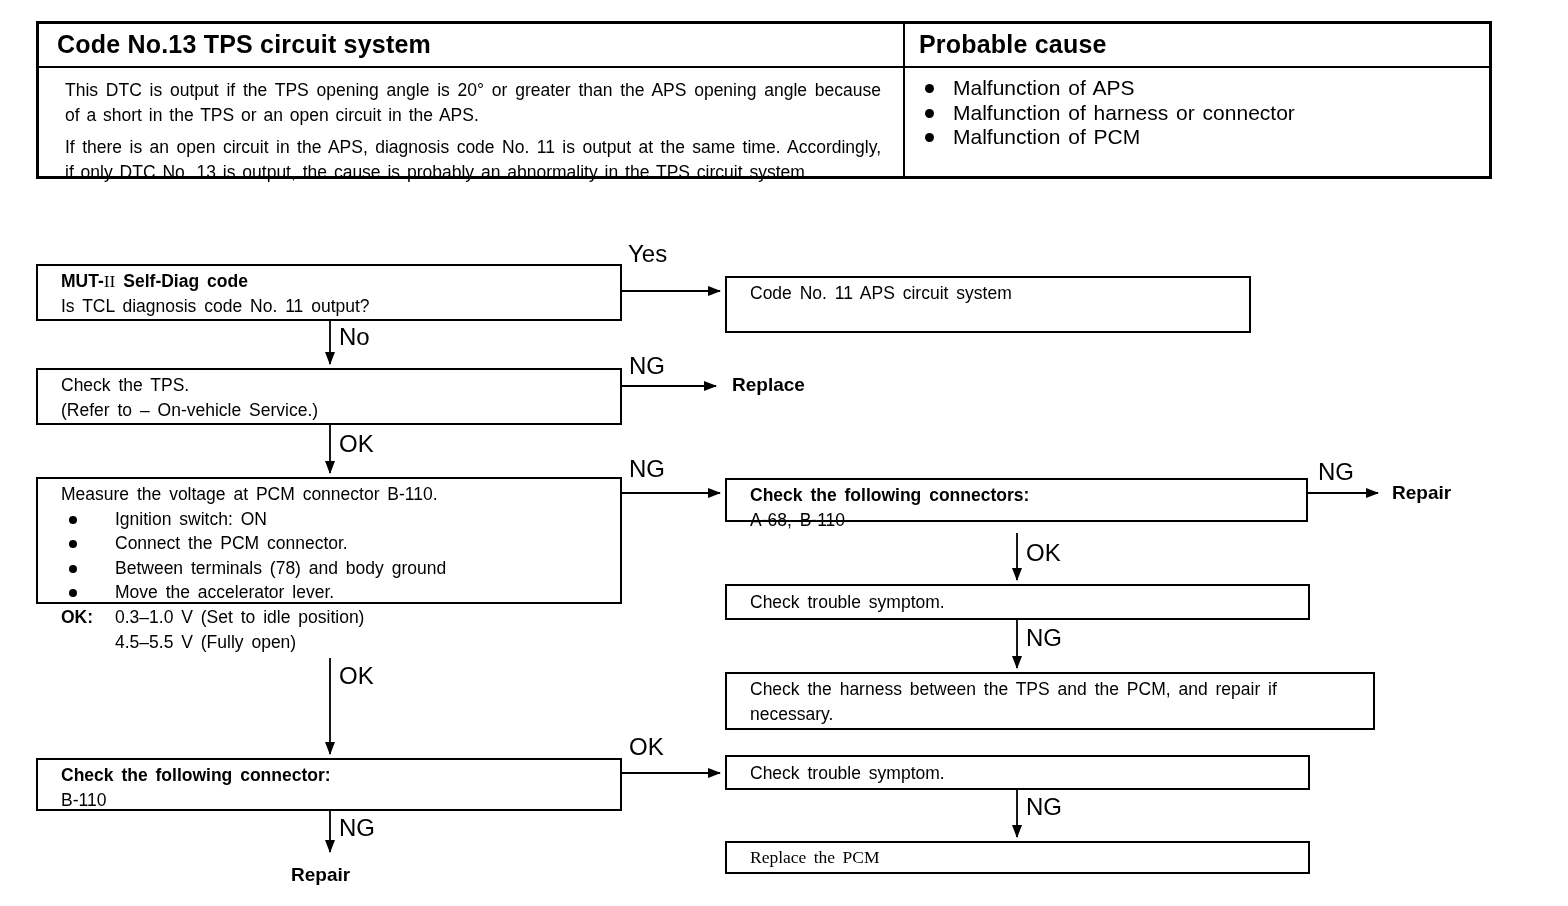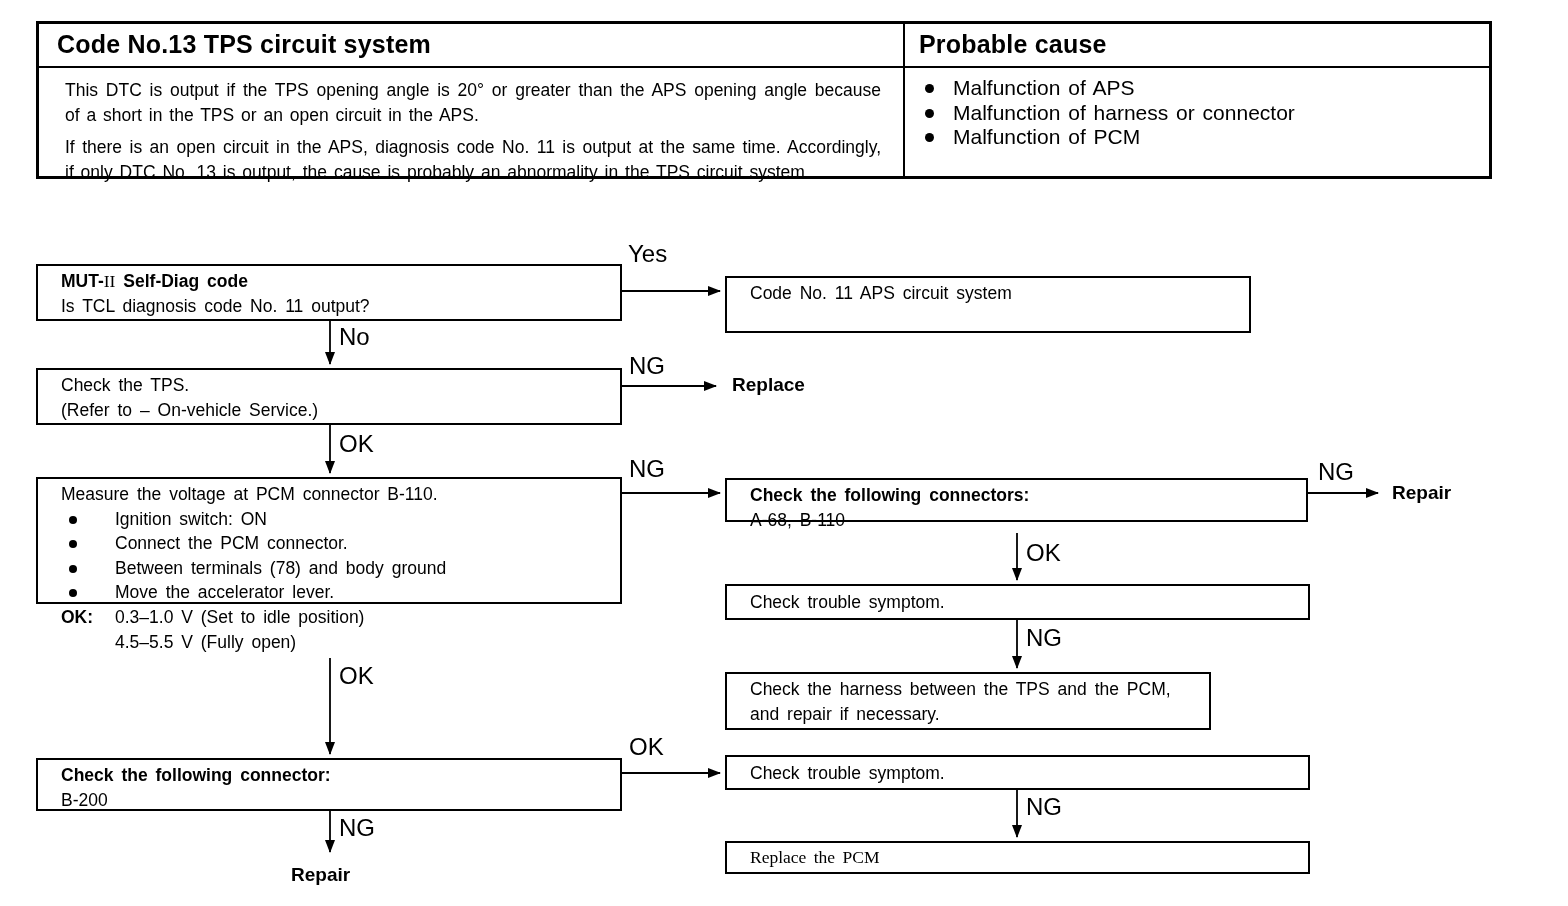--- a/index.html
+++ b/index.html
@@ -111,37 +111,37 @@
       <span class="dot"></span>
       <span>Move the accelerator lever.</span></div>
     <div>
       <span class="ok-prefix">OK:</span><span>0.3–1.0 V (Set to idle position)</span>
     </div>
     <div class="ok-cont">4.5–5.5 V (Fully open)</div>
   </div>
 
   <div class="flow-box" style="left:36px;top:758px;width:586px;height:53px;">
     <div class="b">Check the following connector:</div>
-    <div>B-200</div>
+    <div>B-110</div>
   </div>
 
   <div class="flow-box" style="left:725px;top:276px;width:526px;height:57px;">
     <div>Code No. 11 APS circuit system</div>
   </div>
 
   <div class="flow-box" style="left:725px;top:478px;width:583px;height:44px;">
     <div class="b">Check the following connectors:</div>
     <div>A-68, B-110</div>
   </div>
 
   <div class="flow-box" style="left:725px;top:584px;width:585px;height:36px;padding-top:4px;">
     <div>Check trouble symptom.</div>
   </div>
 
-  <div class="flow-box" style="left:725px;top:672px;width:486px;height:58px;">
+  <div class="flow-box" style="left:725px;top:672px;width:650px;height:58px;">
     <div>Check the harness between the TPS and the PCM, and repair if necessary.</div>
   </div>
 
   <div class="flow-box" style="left:725px;top:755px;width:585px;height:35px;padding-top:4px;">
     <div>Check trouble symptom.</div>
   </div>
 
   <div class="flow-box" style="left:725px;top:841px;width:585px;height:33px;padding-top:2px;font-family:Liberation Serif, serif;">
     <div>Replace the PCM</div>
   </div>

